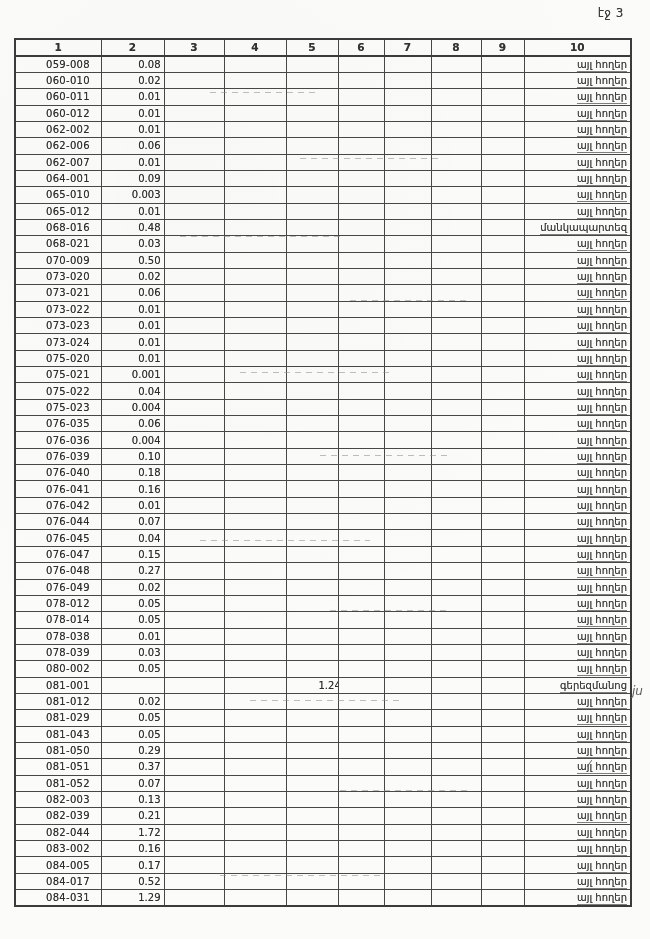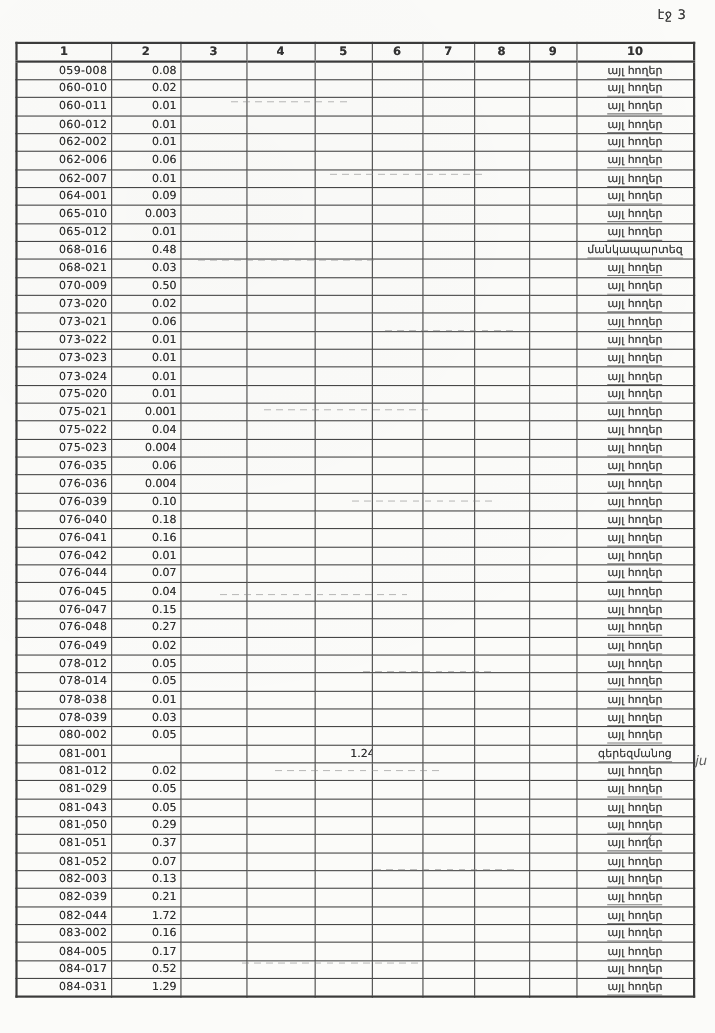--- a/index.html
+++ b/index.html
@@ -49,24 +49,24 @@
   }
   .scan-table thead th {
     height: 15px;
     font-weight: 700;
     font-size: 10.5px;
     text-align: center;
     color: #333;
     border-bottom: 2px solid #3b3b3b;
   }
   .scan-table tbody tr { height: 16.35px; }
-  .scan-table td.c1 { text-align: right; letter-spacing: 0.3px; padding-left: 30px; }
+  .scan-table td.c1 { text-align: left; letter-spacing: 0.3px; padding-left: 30px; }
   .scan-table td.c2 { text-align: right; }
   .scan-table td.c5 { text-align: center; padding-left: 32px; }
-  .scan-table td.c10 { text-align: center; }
+  .scan-table td.c10 { text-align: right; }
   .scan-table td.c10 .arm {
     border-bottom: 1px solid rgba(60,60,60,0.65);
     padding-bottom: 1px;
     font-size: 10px;
     color: #3a3a3a;
   }
   
   .scan-dash {
     position: absolute;
     height: 1px;

